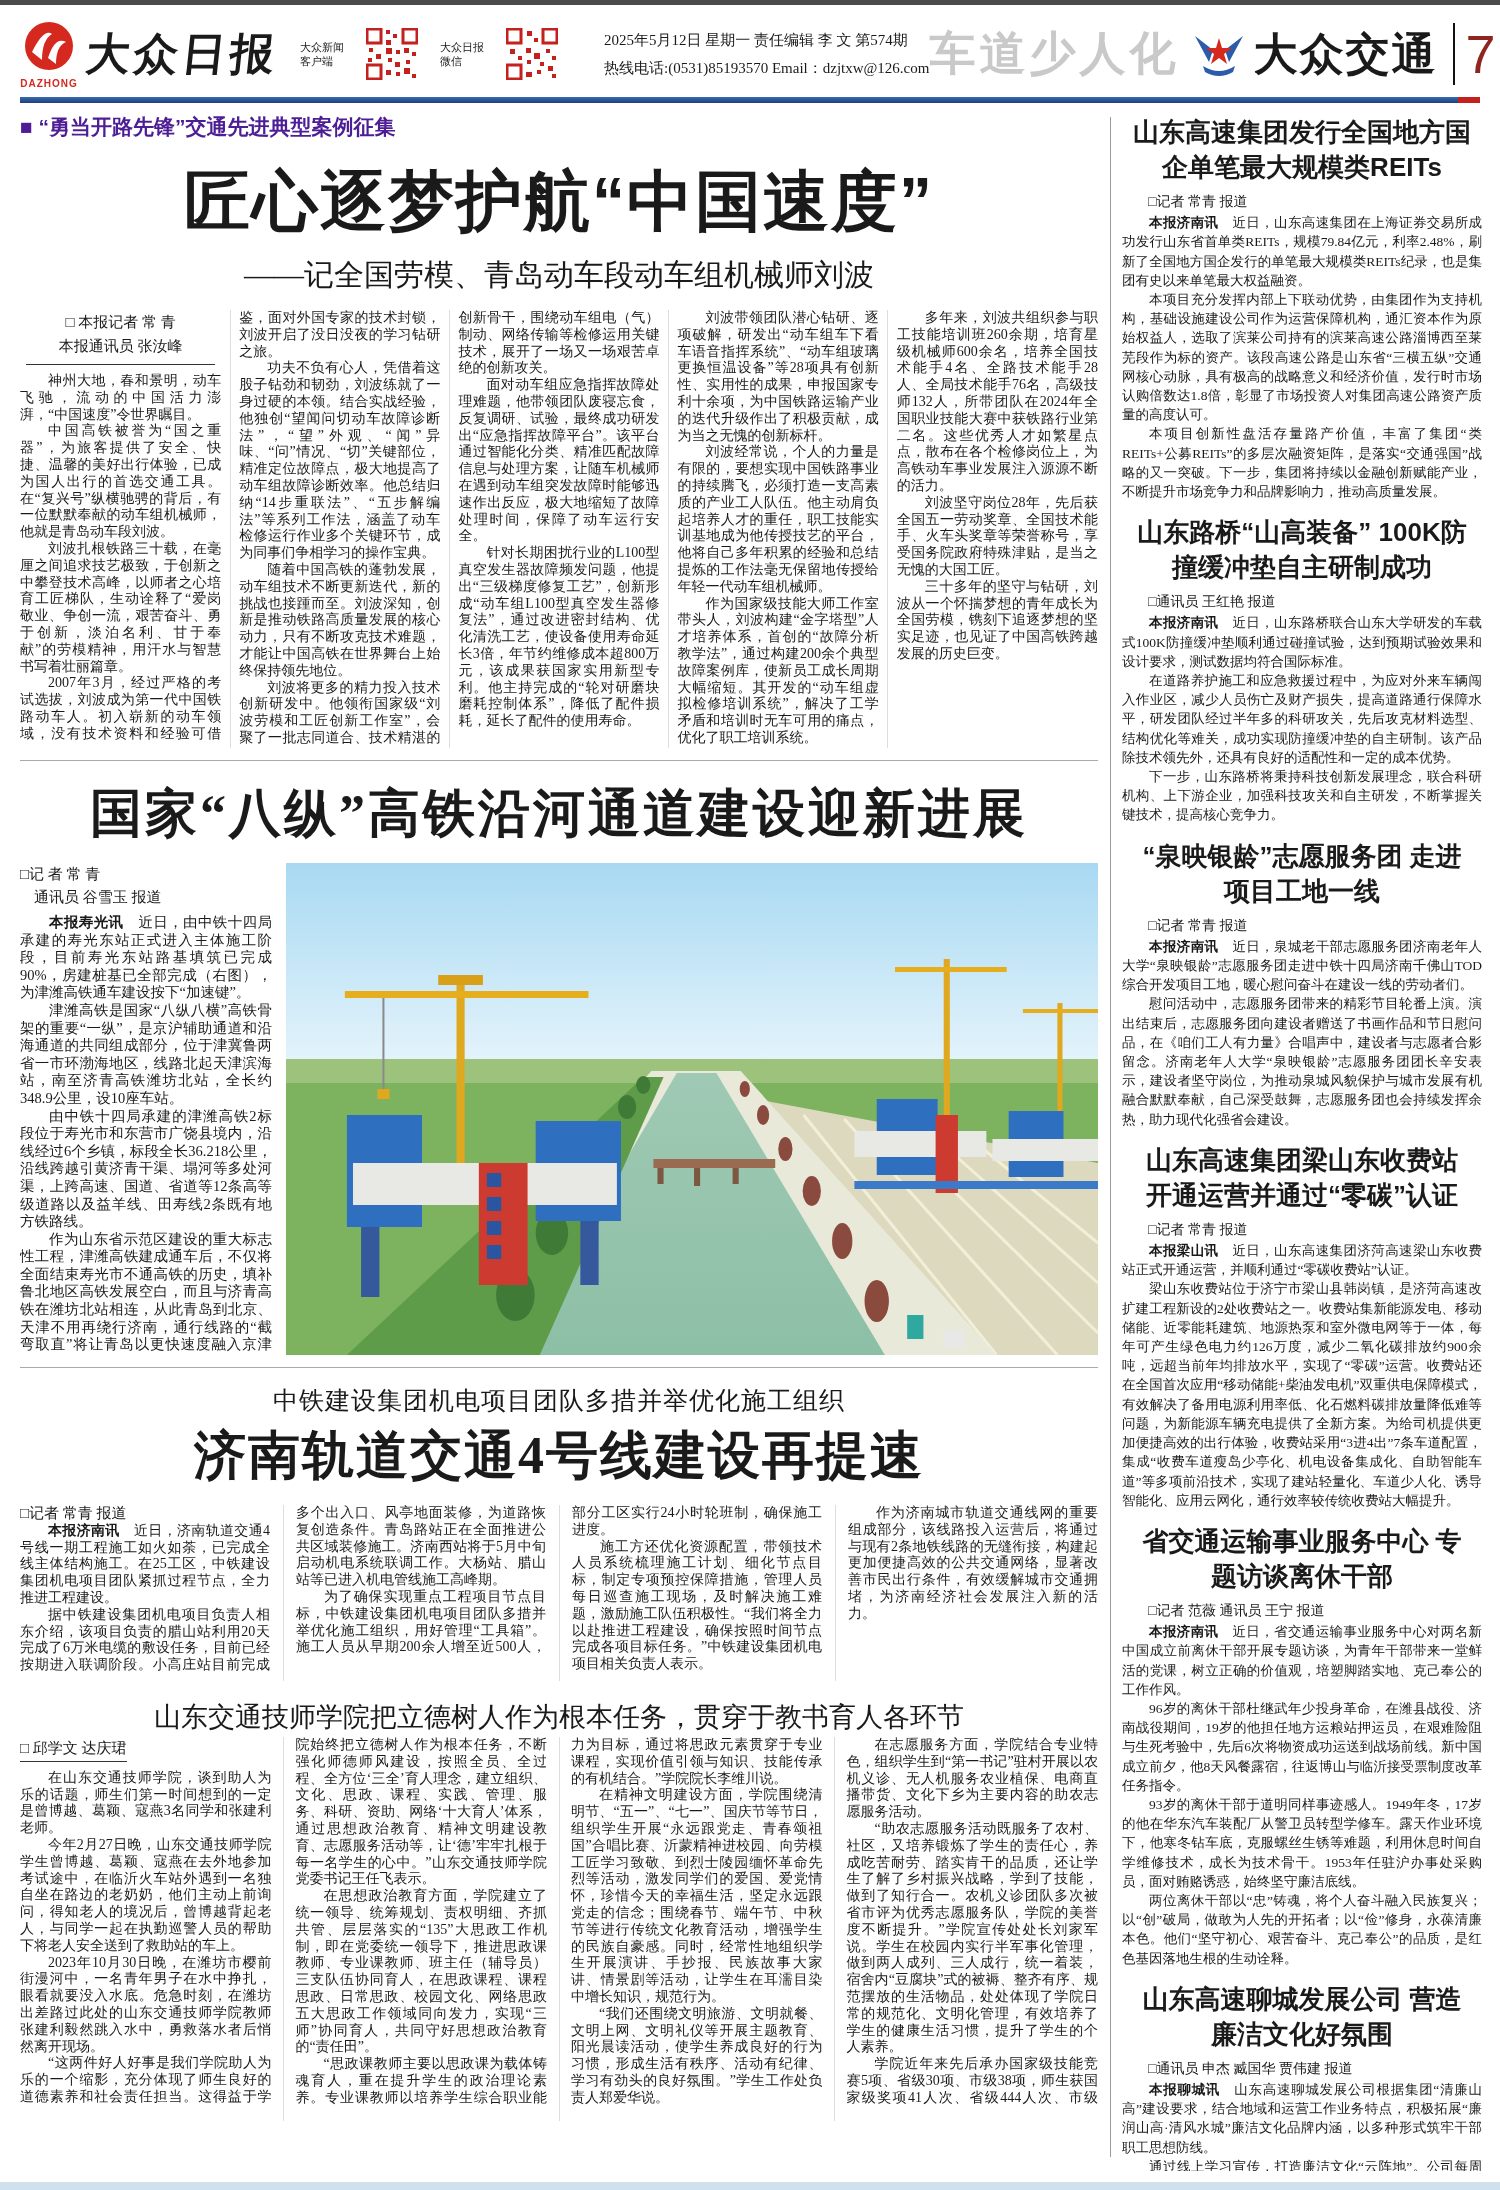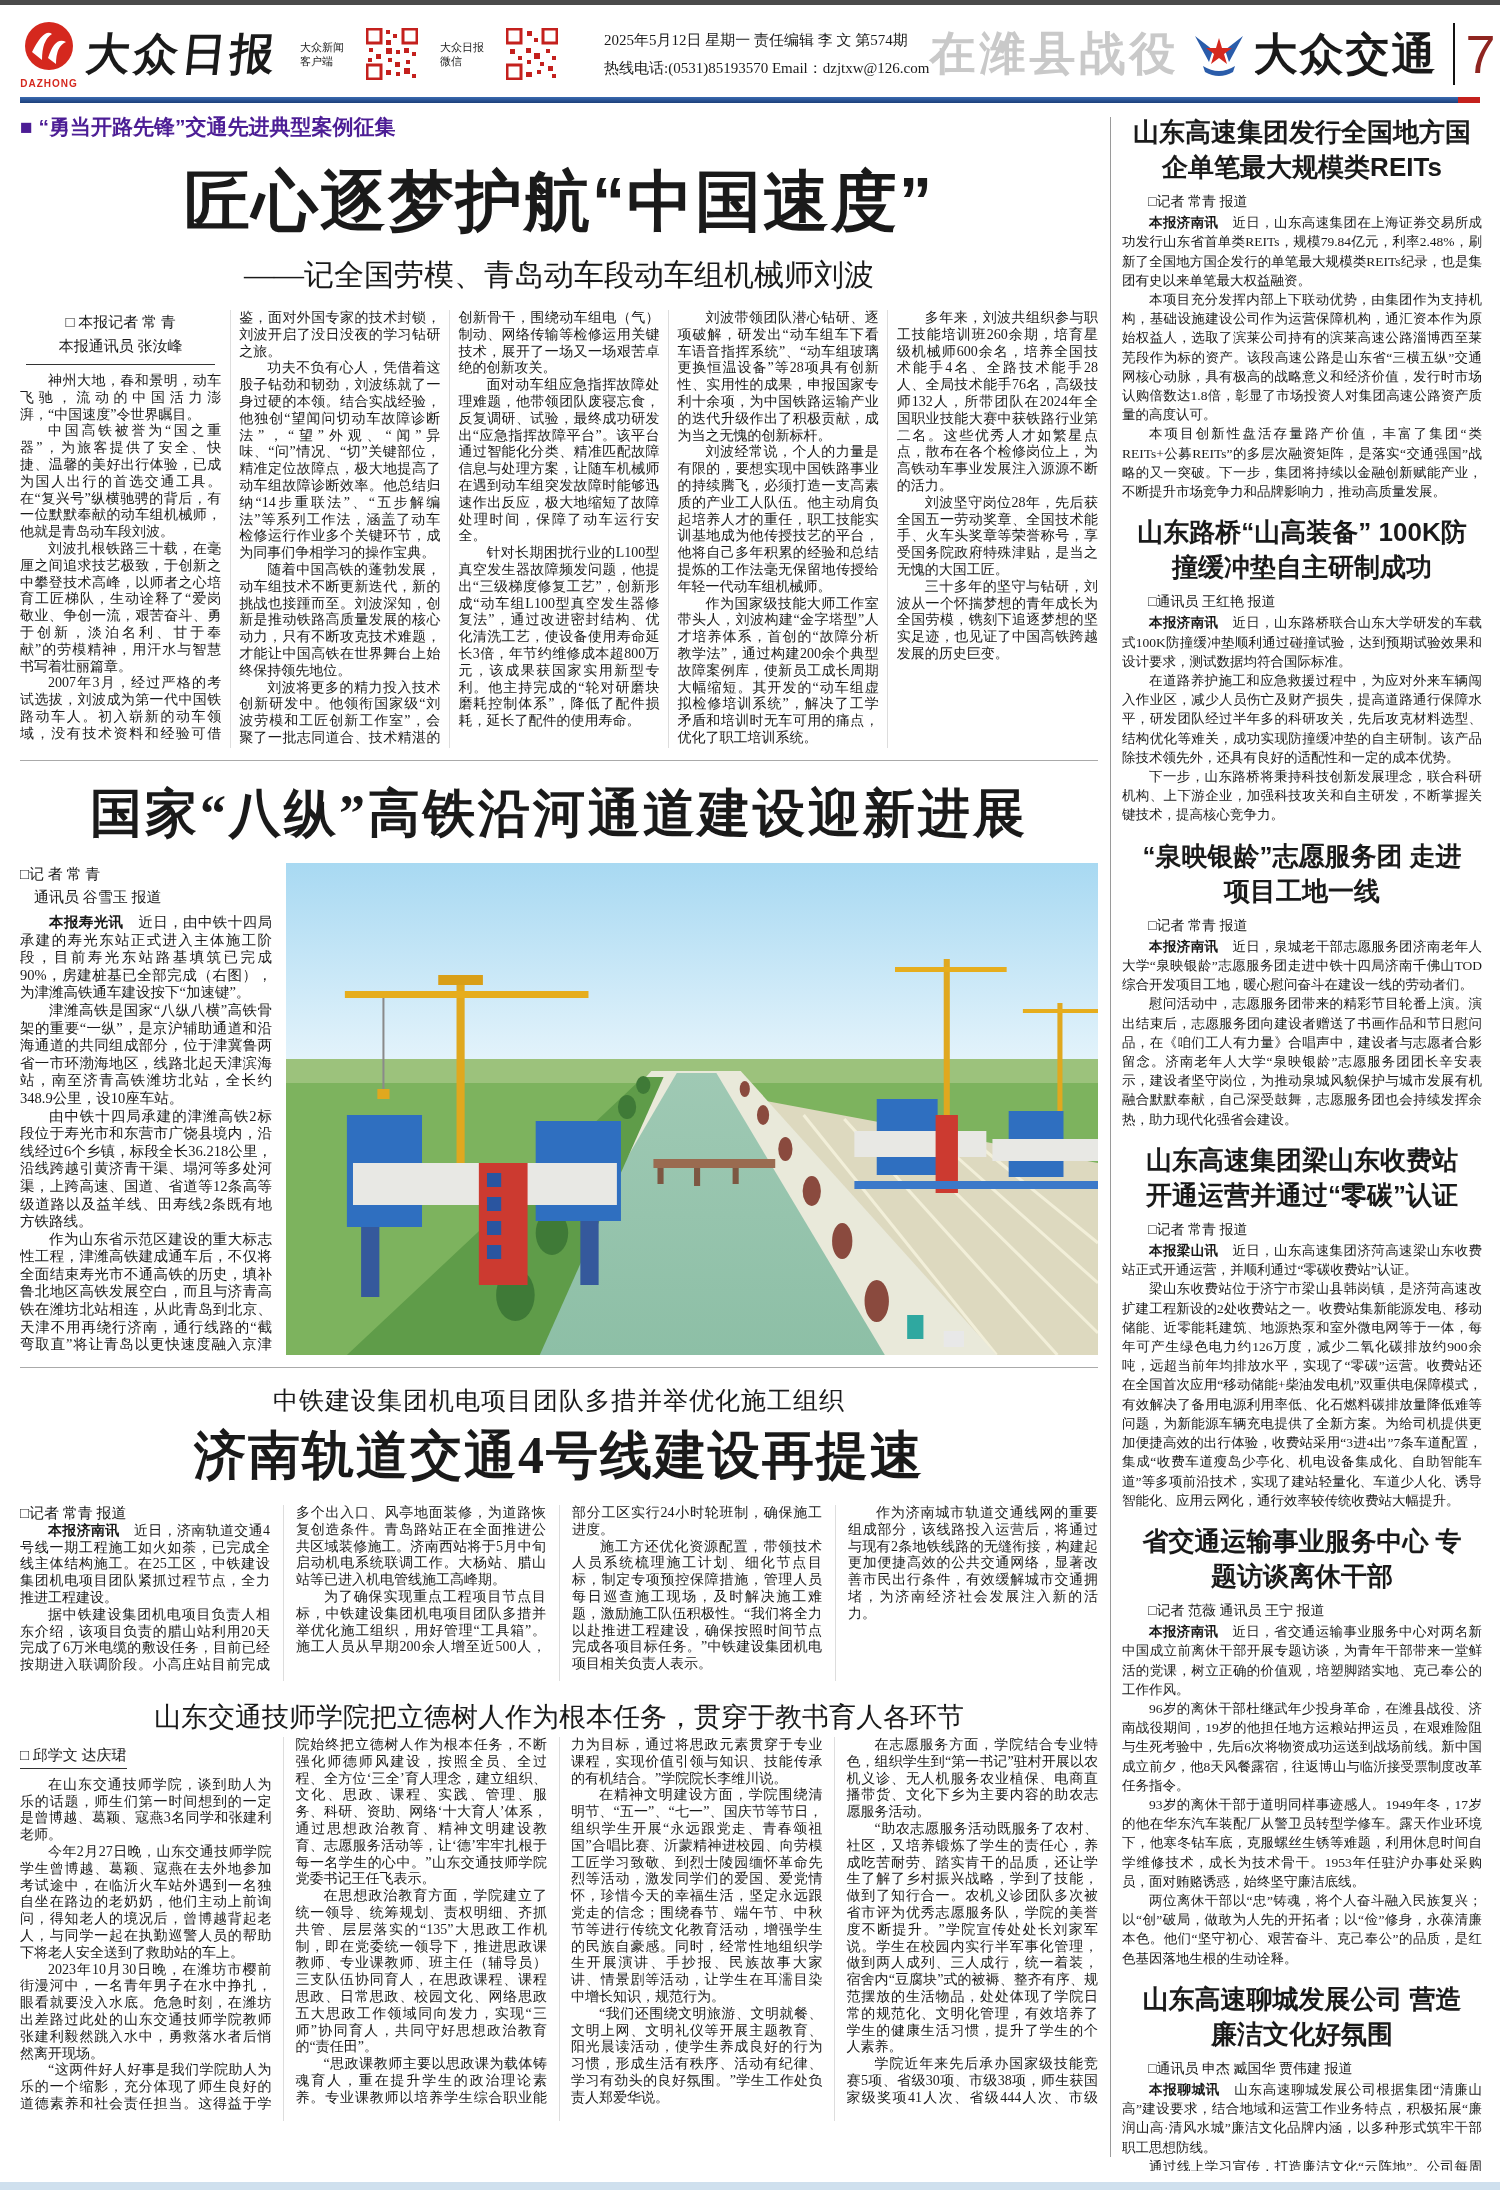--- a/index.html
+++ b/index.html
@@ -61,21 +61,21 @@
   .metro-body{column-count:4;column-gap:26px;column-rule:1px solid #ddd;height:176px;overflow:hidden;
               font-size:14px;line-height:16.8px;column-fill:auto;}
   .metro-byline{font-size:15px;margin:0;}
 
   
   .college-kicker{text-align:center;font-size:27px;margin:18px 0 2px 0;}
   .college-headline{text-align:center;font-family:"Liberation Sans",sans-serif;font-weight:900;
                     font-size:62px;margin:4px 0 14px 0;letter-spacing:2px;}
   .college-body{column-count:4;column-gap:24px;column-rule:1px solid #ddd;height:384px;overflow:hidden;
                 font-size:14px;line-height:16.8px;column-fill:auto;}
-  .college-byline{font-size:15px;margin:10px 30px 8px 0;padding-bottom:4px;border-bottom:1px solid #333;display:inline-block;}
+  .college-byline{font-size:15px;margin:3px 30px 8px 0;padding-bottom:4px;border-bottom:1px solid #333;display:inline-block;}
 
   
   .sb-article{margin-bottom:14px;}
   .sb-headline{text-align:center;font-family:"Liberation Sans",sans-serif;font-weight:bold;
                font-size:26px;line-height:1.35;margin:4px 8px 8px 8px;}
   .sb-byline{font-size:14px;margin:0 0 2px 26px;}
   .sb-body p{font-size:13.5px;line-height:19.2px;text-align:justify;text-indent:2em;margin:0;}
 </style>
 </head>
 <body>
@@ -149,21 +149,21 @@
         </svg>
       </div>
     </div>
 
     <div class="issue">
       <div>2025年5月12日  星期一  责任编辑 李 文  第574期</div>
       <div>热线电话:(0531)85193570  Email：dzjtxw@126.com</div>
     </div>
 
     <div class="right-cluster">
-      <div class="watermark">在潍县战役</div>
+      <div class="watermark">车道少人化</div>
       <svg class="section-logo" width="52" height="44" viewBox="0 0 52 44">
         <path d="M2 4 L20 18 L16 30 Z" fill="#2a5caa"></path>
         <path d="M50 4 L32 18 L36 30 Z" fill="#2a5caa"></path>
         <path d="M26 6 L29 16 L39 16 L31 22 L34 32 L26 26 L18 32 L21 22 L13 16 L23 16 Z" fill="#d5281e"></path>
         <path d="M10 34 Q26 44 42 34 L40 40 Q26 48 12 40 Z" fill="#2a5caa"></path>
       </svg>
       <div class="section-title">大众交通</div>
       <div class="pageno-sep"></div>
       <div class="page-number">7</div>
     </div>

